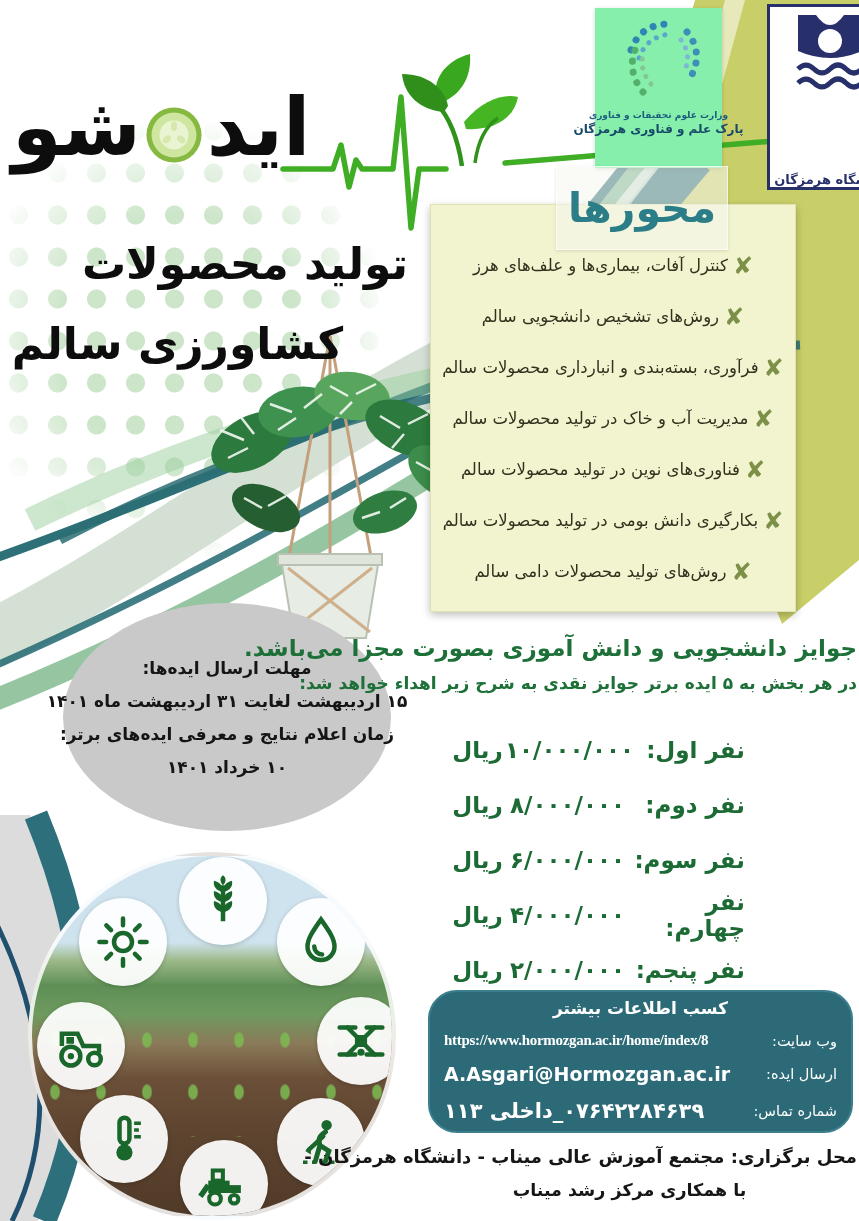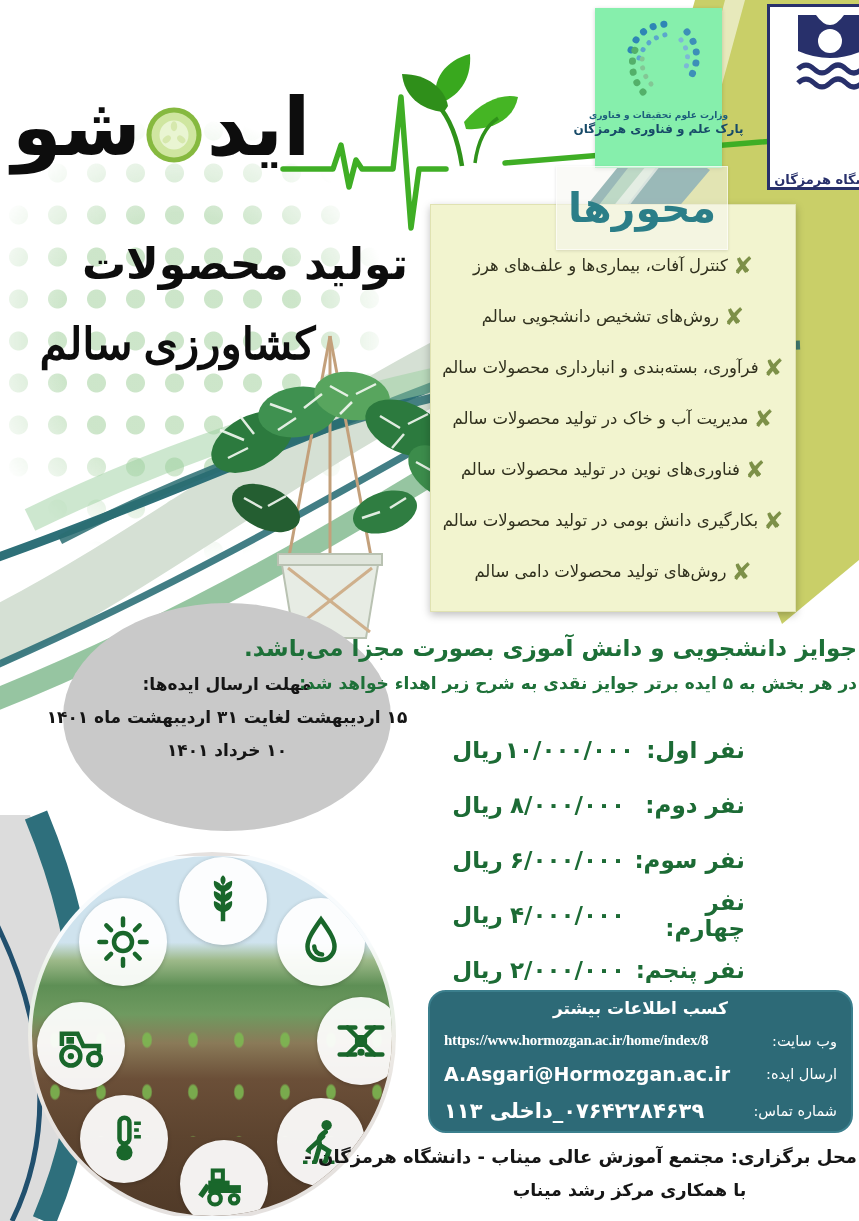--- a/index.html
+++ b/index.html
@@ -26,21 +26,21 @@
   
   .title-main{
     left:12px;top:84px;z-index:3;display:flex;align-items:center;gap:4px;
     direction:rtl;color:#0d0d0d;font-weight:700;font-size:80px;line-height:1.1;
     letter-spacing:-2px;
   }
   .cuke{width:58px;height:58px;margin-top:14px;}
   .title-sub1{left:70px;top:238px;width:350px;text-align:center;z-index:3;
     color:#0d0d0d;font-weight:700;font-size:44px;}
   .title-sub2{left:5px;top:318px;width:345px;text-align:center;z-index:3;
-    color:#0d0d0d;font-weight:700;font-size:44px;font-family:Liberation Serif, serif;}
+    color:#0d0d0d;font-weight:700;font-size:44px;}
 
   
   .park-card{left:595px;top:8px;width:127px;height:160px;background:#86efac;z-index:4;
     box-shadow:0 1px 4px rgba(0,0,0,.18);display:flex;flex-direction:column;align-items:center;}
   .park-text1{font-size:9px;color:#1d5e7c;margin-top:-2px;white-space:nowrap;font-weight:600;}
   .park-text2{font-size:12px;color:#174a68;font-weight:700;white-space:nowrap;margin-top:2px;}
   .uni-card{left:767px;top:4px;width:125px;height:186px;background:#fff;z-index:4;
     border:3px solid #28306b;box-sizing:border-box;display:flex;flex-direction:column;align-items:center;justify-content:space-between;}
   .uni-name{font-size:13px;color:#28306b;font-weight:700;margin-top:4px;white-space:nowrap;}
 
@@ -84,21 +84,21 @@
   .prize-row{
     display:grid;grid-template-columns:115px 125px 55px;align-items:center;
     height:55px;color:#1c6b35;font-size:23px;font-weight:600;
   }
   .prize-amount{direction:ltr;text-align:center;}
   .prize-unit{text-align:center;}
 
   
   .contact{
     left:428px;top:990px;width:425px;height:143px;z-index:3;box-sizing:border-box;
-    background:#2d6a77;border-radius:18px;border:2px solid #3b7f8d;
+    background:#2d6a77;border-radius:29px;border:2px solid #3b7f8d;
     padding:6px 14px 8px 14px;color:#fff;
     display:flex;flex-direction:column;justify-content:space-between;
   }
   .contact-title{text-align:center;font-size:17px;font-weight:600;direction:rtl;}
   .contact-row{direction:rtl;display:flex;justify-content:space-between;align-items:center;}
   .contact-label{font-size:14.5px;font-weight:500;white-space:nowrap;}
   .contact-url{font-size:15px;font-weight:700;letter-spacing:-.3px;direction:ltr;white-space:nowrap;font-family:Liberation Serif, serif;}
   .contact-email{font-size:19px;font-weight:700;direction:ltr;}
   .contact-phone{font-size:21px;font-weight:700;direction:rtl;}
 
@@ -290,20 +290,21 @@
     </div>
   </div>
 
   <div class="abs tape">
     <span class="tape-text">محورها</span>
   </div>
 
   <div class="abs deadline">
     <div>مهلت ارسال ایده‌ها:</div>
     <div>۱۵ اردیبهشت لغایت ۳۱ اردیبهشت ماه ۱۴۰۱</div>
+    <div>زمان اعلام نتایج و معرفی ایده‌های برتر:</div>
     <div>۱۰ خرداد ۱۴۰۱</div>
   </div>
 
   <div class="abs prize-notes">
     <div class="pn1">جوایز دانشجویی و دانش آموزی بصورت مجزا می‌باشد.</div>
     <div class="pn2">در هر بخش به ۵ ایده برتر جوایز نقدی به شرح زیر اهداء خواهد شد:</div>
   </div>
 
   <div class="abs prize-table">
     <div class="prize-row">

